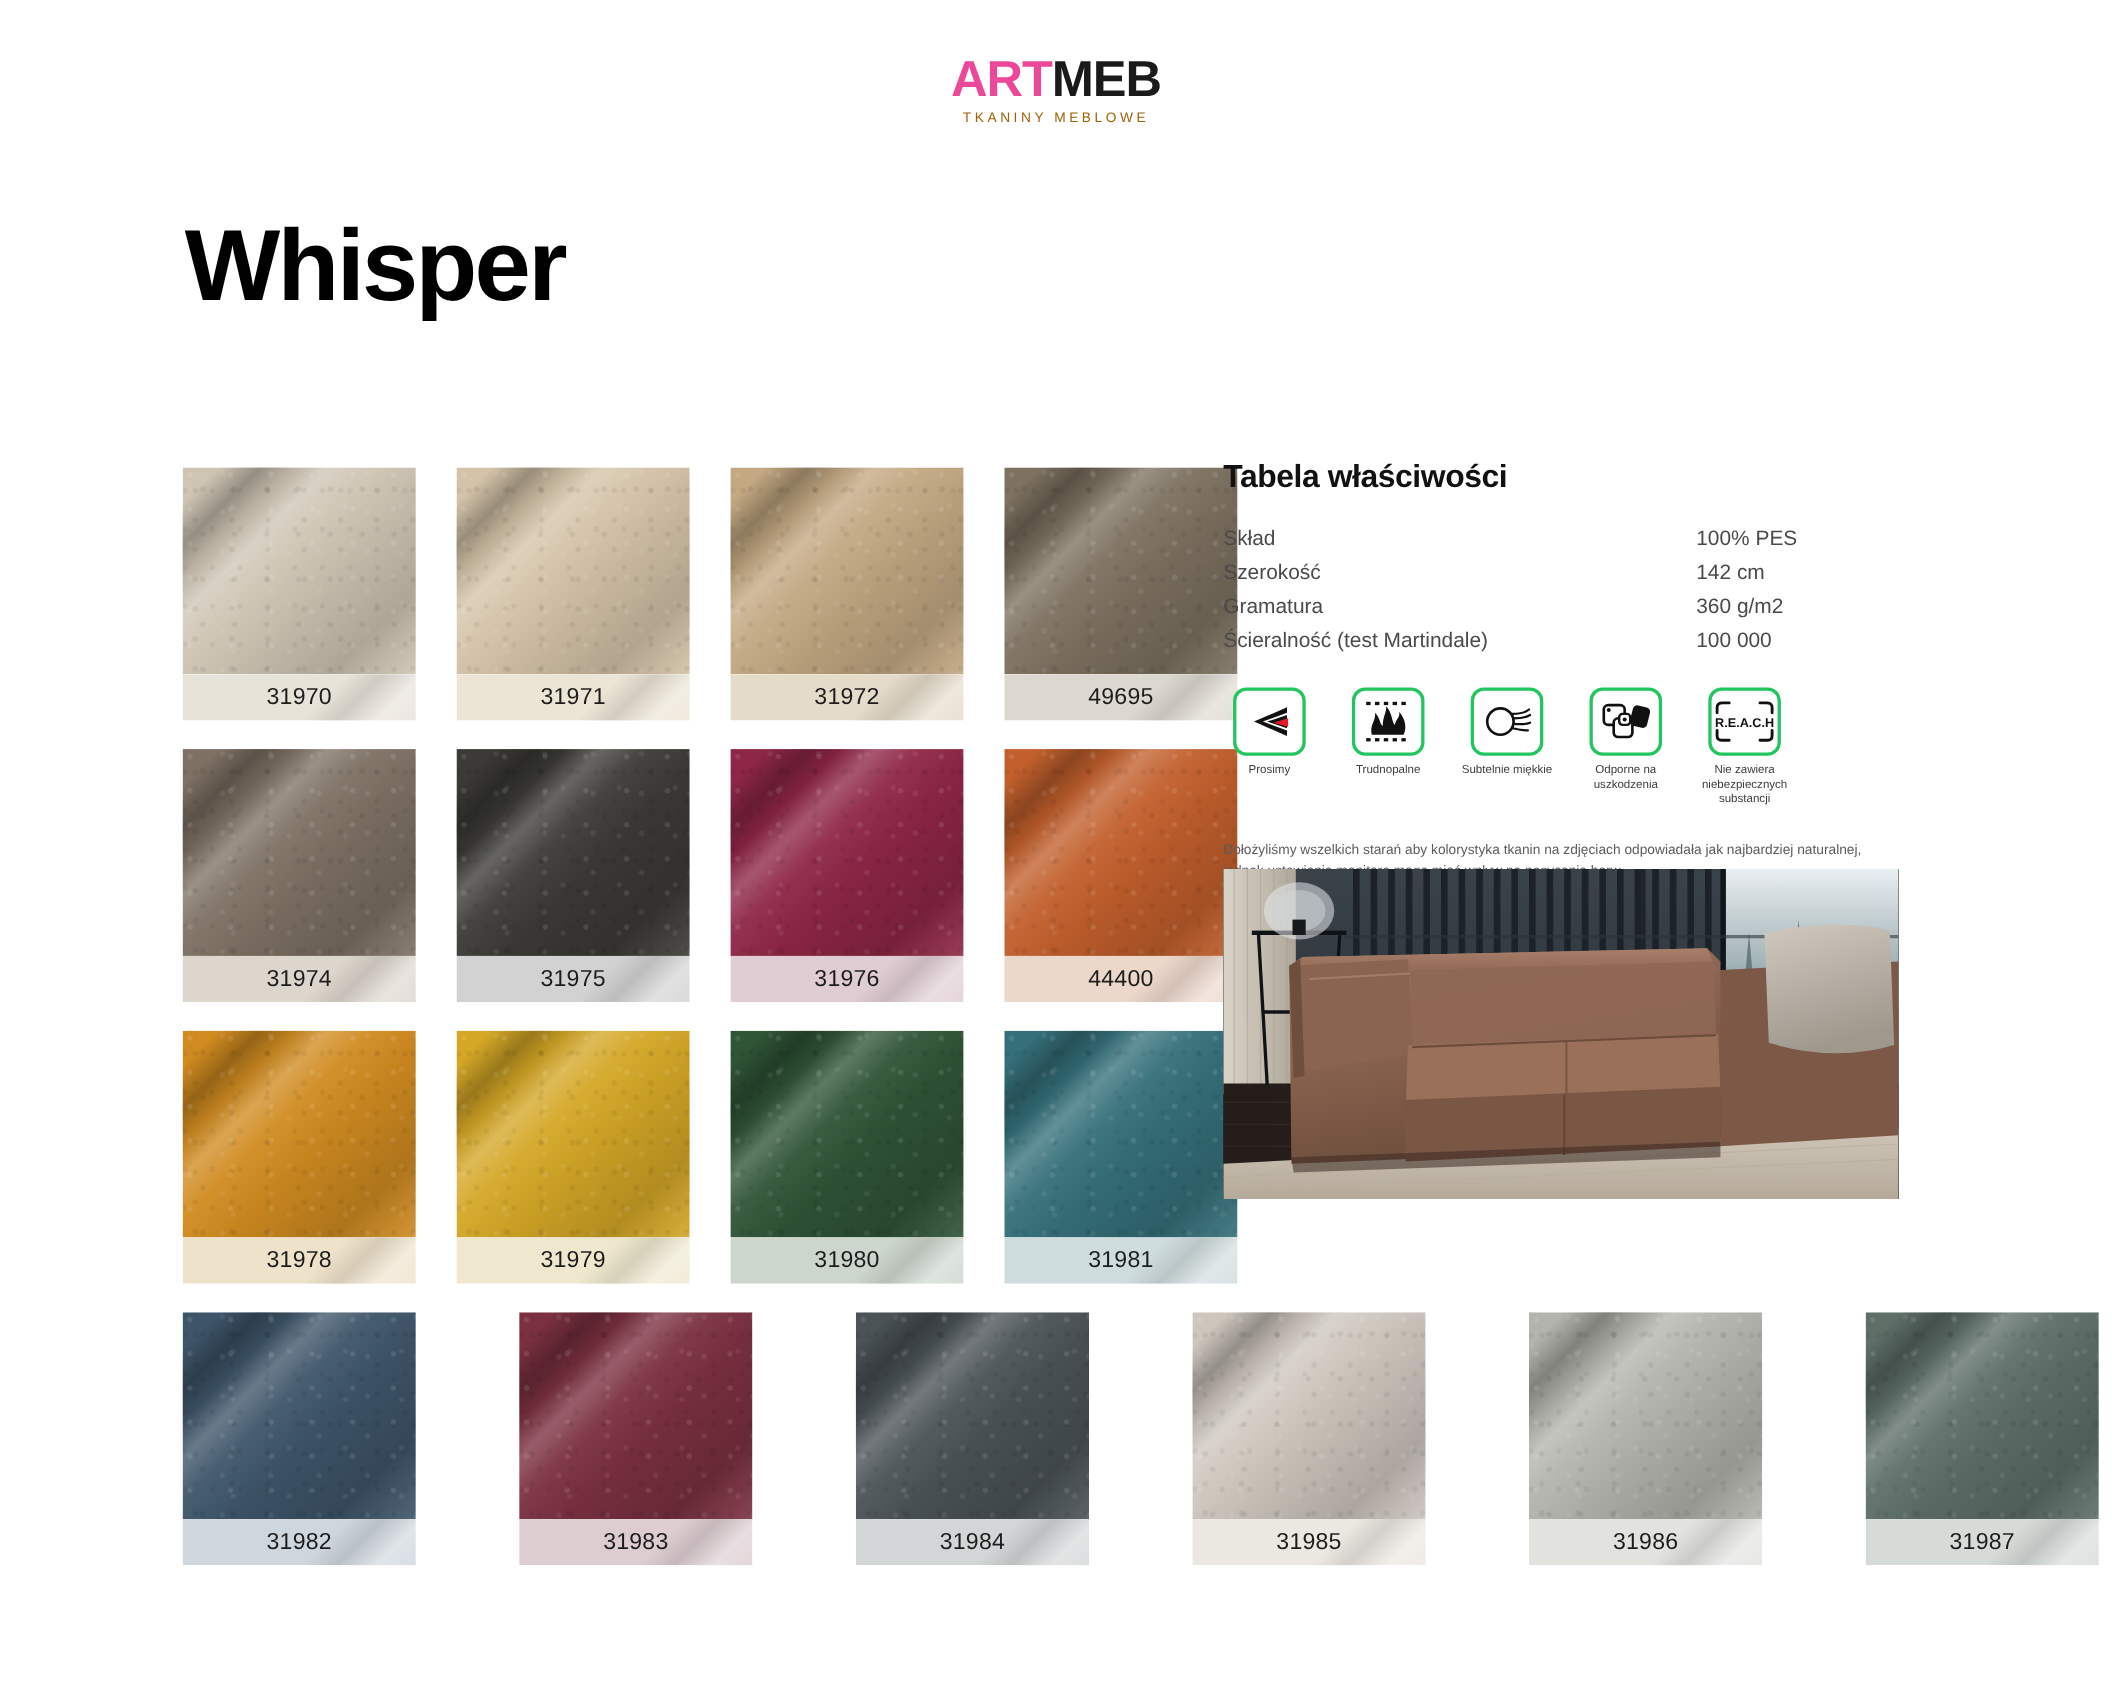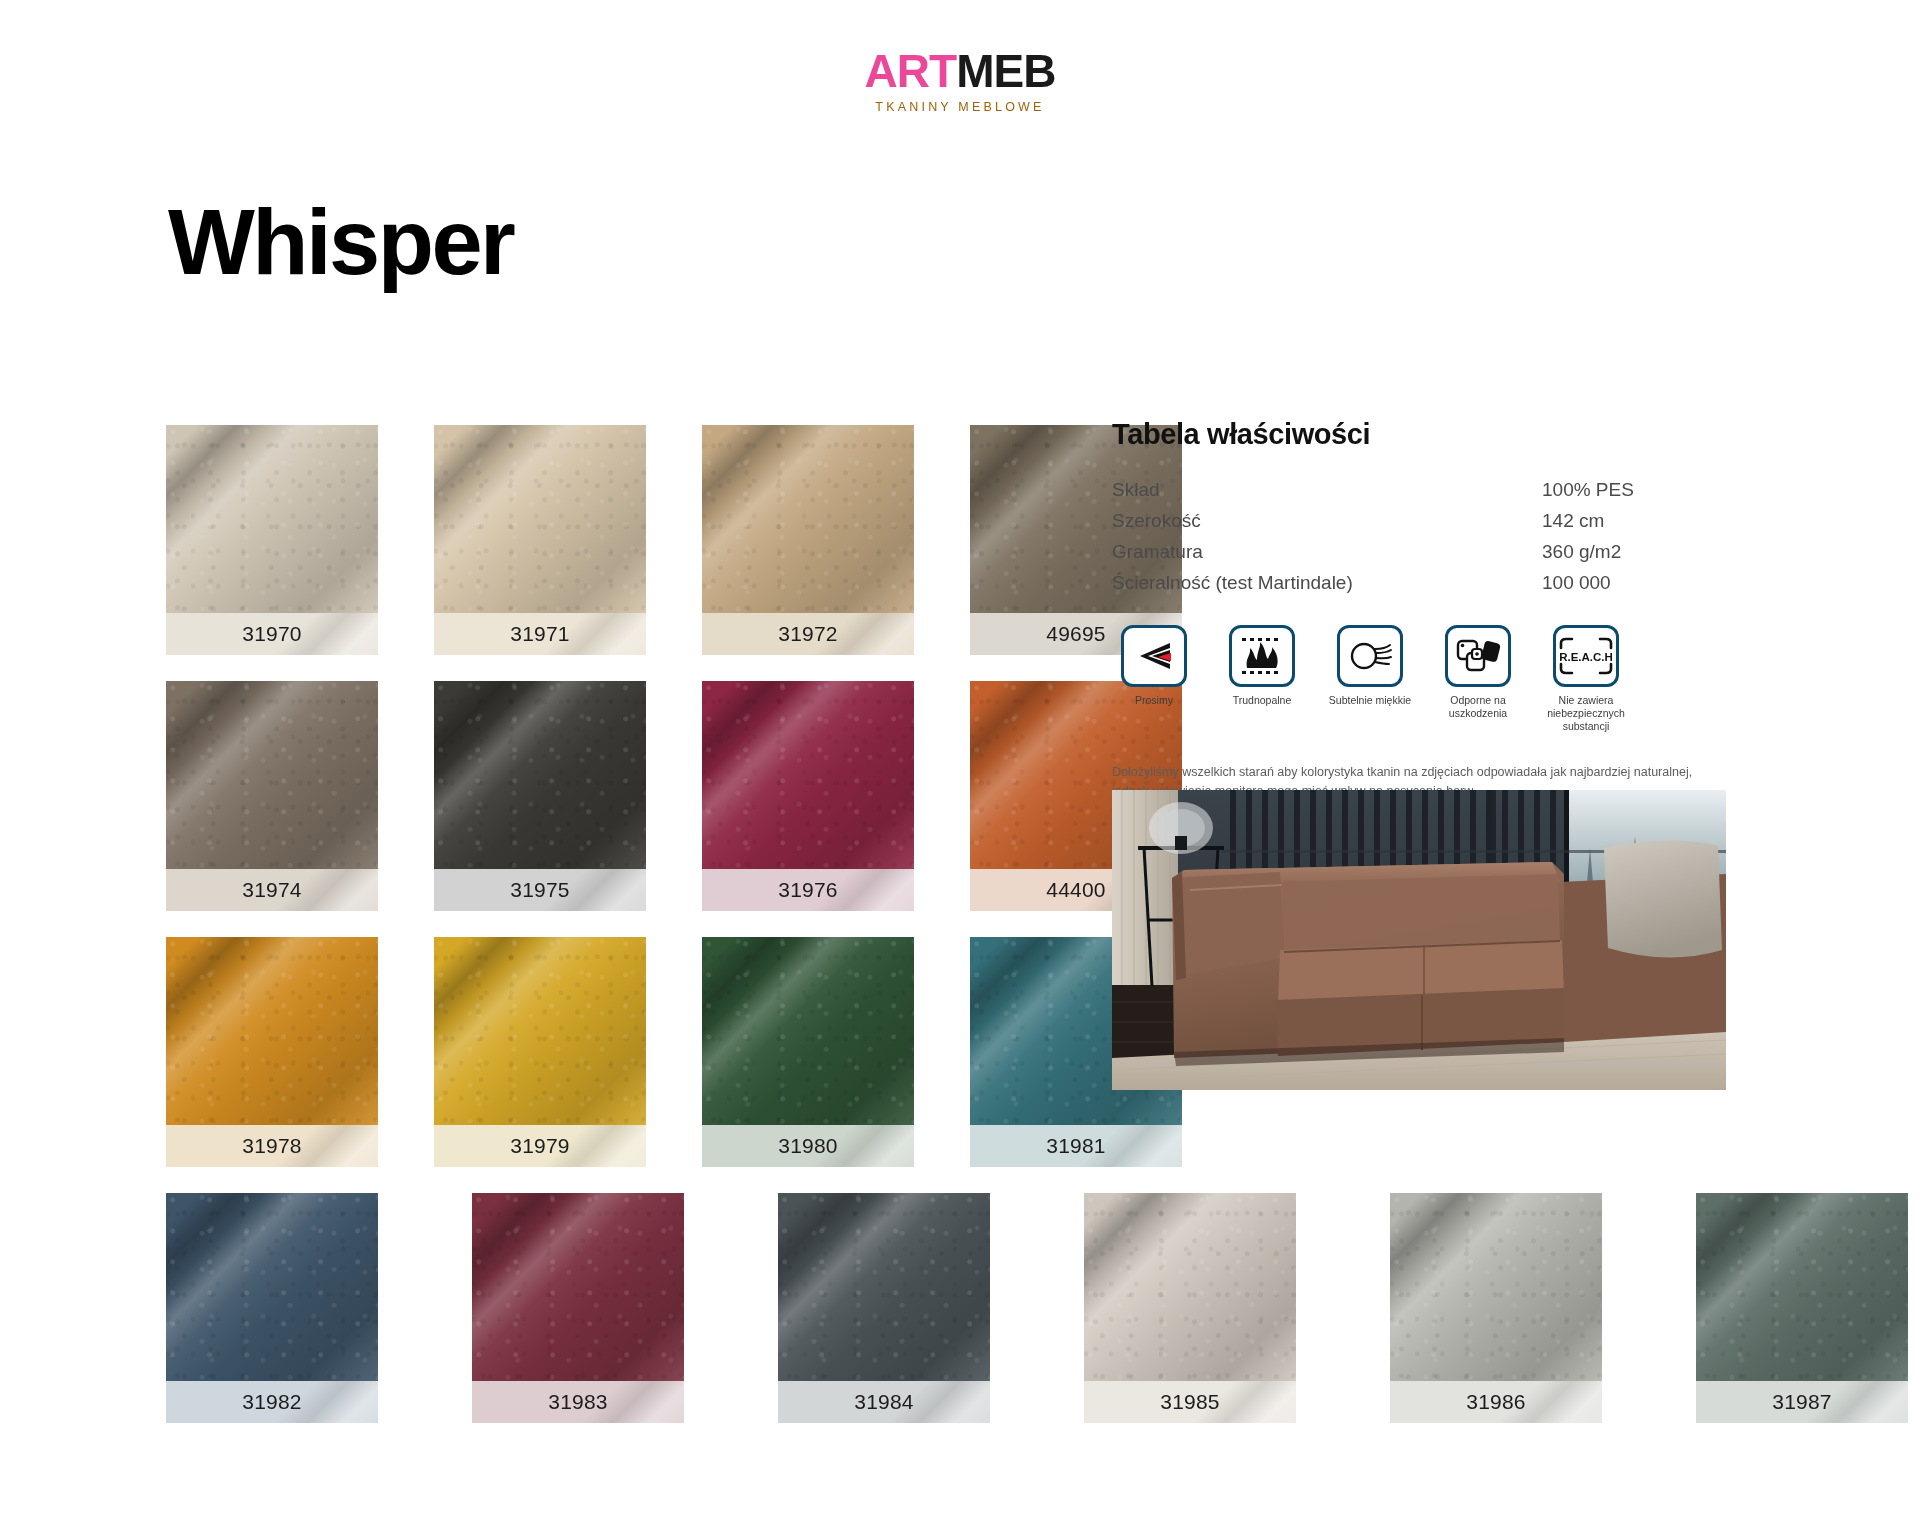--- a/index.html
+++ b/index.html
@@ -49,21 +49,21 @@
     line-height: 1;
   }
 
   
   .swatch-grid {
     position: absolute;
     left: 166px;
     top: 425px;
     width: 1060px;
   }
-  .swatch-row { display: flex; gap: 56px; margin-bottom: 26px; }
+  .swatch-row { display: flex; gap: 37px; margin-bottom: 26px; }
   .swatch-row.wide { width: 1660px; gap: 94px; }
 
   .swatch {
     width: 212px;
     position: relative;
     background: #fff;
   }
   .swatch-img {
     position: relative;
     width: 212px;
@@ -139,21 +139,21 @@
     vertical-align: top;
   }
   .spec-table td.val { text-align: left; width: 190px; }
 
   
   .icon-row { display: flex; gap: 24px; margin-top: 26px; }
   .icon-item { width: 84px; text-align: center; }
   .icon-box {
     width: 66px; height: 62px;
     margin: 0 auto 7px auto;
-    border: 3px solid #0c4a6e;
+    border: 3px solid #22c55e;
     border-radius: 12px;
     display: flex; align-items: center; justify-content: center;
     background: #fff;
   }
   .icon-cap {
     font-size: 10.5px;
     color: #3c3c3c;
     line-height: 1.25;
   }
 

